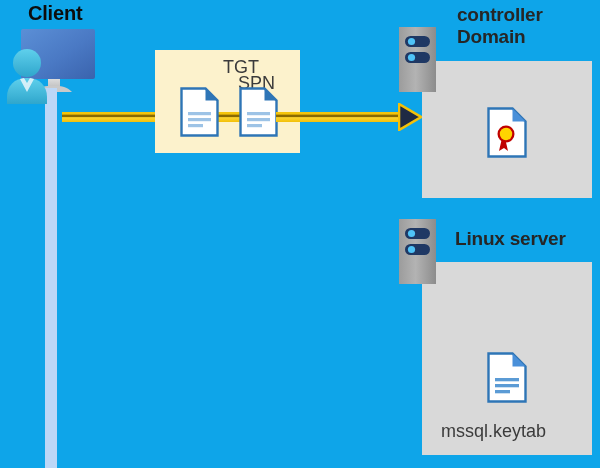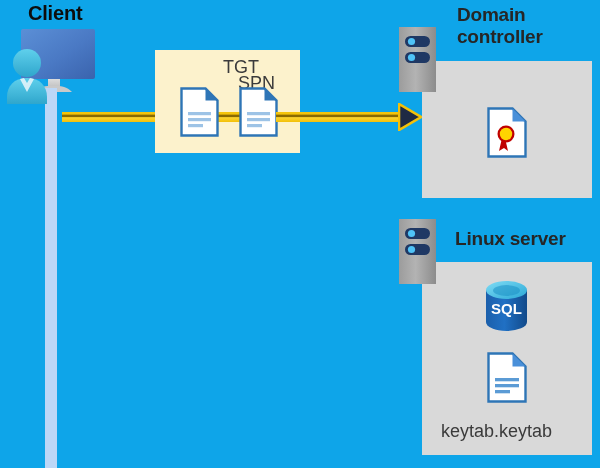--- a/index.html
+++ b/index.html
@@ -193,22 +193,22 @@
 
   <div class="abs" id="arrow-head">
     <svg width="24" height="28" viewBox="0 0 24 28">
       <path d="M1 1 L23 14 L1 27 Z" fill="#1f2a44" stroke="#f2c00a" stroke-width="2.6" stroke-linejoin="miter"></path>
     </svg>
   </div>
 
   <div class="abs panel" id="dc-panel"></div>
 
   <div class="abs title" id="dc-title">
+    <div>controller</div>
     <div>Domain</div>
-    <div>controller</div>
   </div>
 
   <div class="abs" id="dc-server">
     <svg width="37" height="65" viewBox="0 0 37 65">
       <defs>
         <linearGradient id="srvGrad" x1="0" y1="0" x2="1" y2="0">
           <stop offset="0%" stop-color="#9c9c9c"></stop>
           <stop offset="45%" stop-color="#b3b3b3"></stop>
           <stop offset="100%" stop-color="#8c8c8c"></stop>
         </linearGradient>
@@ -238,45 +238,26 @@
   <div class="abs" id="linux-server">
     <svg width="37" height="65" viewBox="0 0 37 65">
       <rect x="0" y="0" width="37" height="65" fill="url(#srvGrad)"></rect>
       <rect x="6" y="9" width="25" height="11" rx="5.5" fill="#1f3864"></rect>
       <circle cx="12.5" cy="14.5" r="3.6" fill="#4fc3f7"></circle>
       <rect x="6" y="25" width="25" height="11" rx="5.5" fill="#1f3864"></rect>
       <circle cx="12.5" cy="30.5" r="3.6" fill="#4fc3f7"></circle>
     </svg>
   </div>
 
-  <div class="abs" id="sql-icon">
-    <svg width="47" height="52" viewBox="0 0 47 52">
-      <defs>
-        <linearGradient id="sqlBody" x1="0" y1="0" x2="1" y2="0">
-          <stop offset="0%" stop-color="#1b5fab"></stop>
-          <stop offset="45%" stop-color="#2070c4"></stop>
-          <stop offset="100%" stop-color="#124a8a"></stop>
-        </linearGradient>
-        <linearGradient id="sqlTop" x1="0" y1="0" x2="1" y2="1">
-          <stop offset="0%" stop-color="#7fdcf5"></stop>
-          <stop offset="100%" stop-color="#2aa8d6"></stop>
-        </linearGradient>
-      </defs>
-      <path d="M3 10 h41 v32 a20.5 9 0 0 1 -41 0 z" fill="url(#sqlBody)"></path>
-      <ellipse cx="23.5" cy="10" rx="20.5" ry="9" fill="url(#sqlTop)"></ellipse>
-      <ellipse cx="23.5" cy="10.5" rx="13.5" ry="5.4" fill="#1b8fc4" opacity="0.55"></ellipse>
-      <text x="23.5" y="34" font-family="Liberation Sans, sans-serif" font-size="15" font-weight="bold" fill="#ffffff" text-anchor="middle">SQL</text>
-    </svg>
-  </div>
 
   <div class="abs" id="keytab-icon">
     <svg width="40" height="51" viewBox="0 0 40 51">
       <path d="M1.5 1.5 h24 l13 13 v35 h-37 z" fill="#ffffff" stroke="#2e75b6" stroke-width="2.4"></path>
       <path d="M25.5 1.5 l13 13 h-13 z" fill="#4a90d9"></path>
       <rect x="8" y="26" width="24" height="3.3" fill="#5b9bd5"></rect>
       <rect x="8" y="32" width="24" height="3.3" fill="#5b9bd5"></rect>
       <rect x="8" y="38" width="15" height="3.3" fill="#5b9bd5"></rect>
     </svg>
   </div>
 
-  <div class="abs" id="keytab-label">keytab.keytab</div>
+  <div class="abs" id="keytab-label">mssql.keytab</div>
 
 </div>
 
 </body></html>

